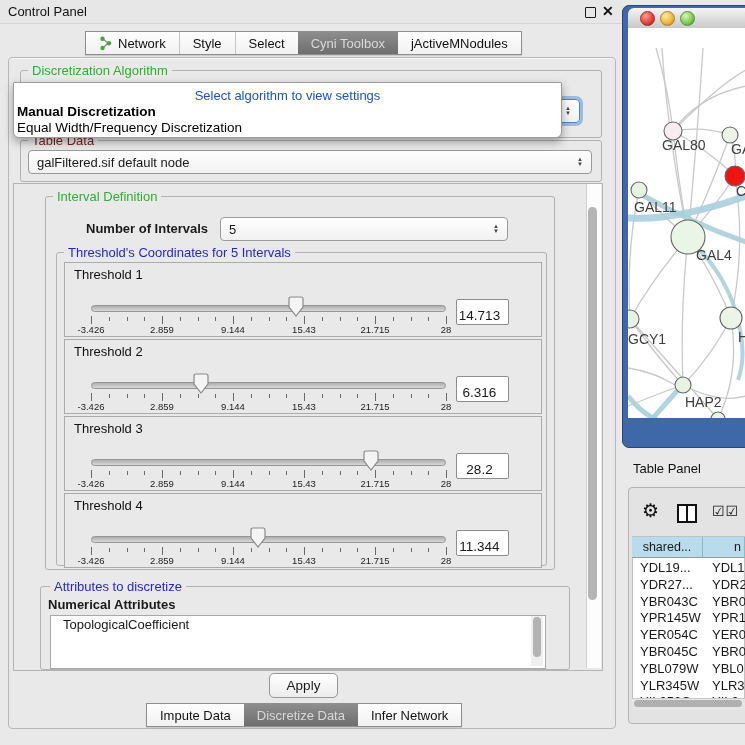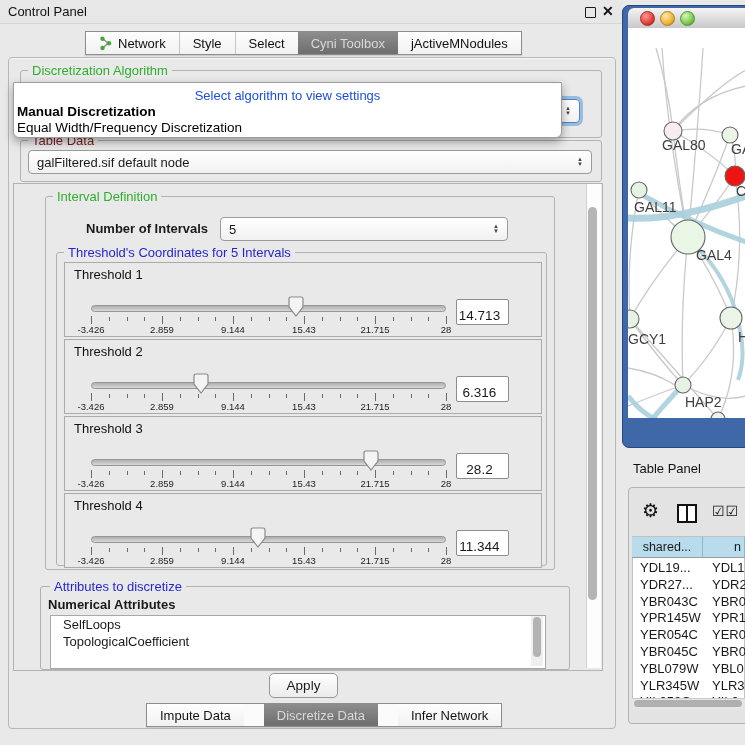--- a/index.html
+++ b/index.html
@@ -12,21 +12,21 @@
   .float-ico{left:585px;top:7px;width:9px;height:9px;border:1.6px solid #1a1a1a;border-radius:1px;background:transparent;}
   .close-ico{left:602px;top:3px;font-size:14px;font-weight:bold;color:#111;}
   
   .capsule{display:flex;align-items:stretch;height:22px;border:1px solid #8e8e8e;border-radius:0;
            background:#fbfbfb;overflow:hidden;box-shadow:0 1px 1px rgba(0,0,0,.12);}
   .seg{display:flex;align-items:center;gap:5px;padding:0 13px;font-size:13px;color:#111;
        background:linear-gradient(#fefefe,#f1f1f1);white-space:nowrap;}
   .seg.sel{background:linear-gradient(#8d8d8d,#6e6e6e);color:#d9d9d9;}
   .seg.divL{border-left:1px solid #c6c6c6;}
   .top-tabs{left:85px;top:31px;}
-  .bottom-tabs{left:146px;top:703px;gap:20px;}
+  .bottom-tabs{left:146px;top:703px;}
   
   .content-box{left:8px;top:57px;width:606px;height:670px;border:1px solid #b8b8b8;border-radius:4px;
                background:#e9e9e9;box-shadow:inset 0 1px 0 #f7f7f7;}
   .grp{border:1px solid #b2b2b2;border-radius:3px;background:#e9e9e9;}
   .grp-label{font-size:13px;background:#e9e9e9;padding:0 4px;line-height:14px;}
   .lab-green{color:#2fae2f;}
   .lab-blue{color:#2626cf;}
   .lab-dark{color:#7f1d1d;}
   
   .combo{background:linear-gradient(#ffffff,#f1f1f1);border:1px solid #9a9a9a;border-radius:4px;
@@ -312,21 +312,20 @@
           <path d="M3 1 h10 q2 0 2 2 v8 l-7 9 -7 -9 v-8 q0 -2 2 -2 z" fill="#f4f4f4" stroke="#8a8a8a" stroke-width="1.2"></path>
         </svg></div>
       <div class="t-value">11.344</div>
     </div>
   </div>
 
 <div class="abs grp" style="left:40px;top:586px;width:528px;height:82px;"></div>
 <span class="abs grp-label lab-blue" style="left:50px;top:580px;">Attributes to discretize</span>
 <span class="abs" style="left:48px;top:597px;font-size:13px;font-weight:bold;">Numerical Attributes</span>
 <div class="abs attr-list" id="attr-list">
-    <div class="attr-item">SelfLoops</div>
     <div class="attr-item">TopologicalCoefficient</div>
   </div>
 <div class="abs alist-track"></div>
 <div class="abs alist-thumb"></div>
 
 <div class="abs apply-btn">Apply</div>
 
 <div class="abs capsule bottom-tabs">
   <div class="seg">
       <span>Impute Data</span>

